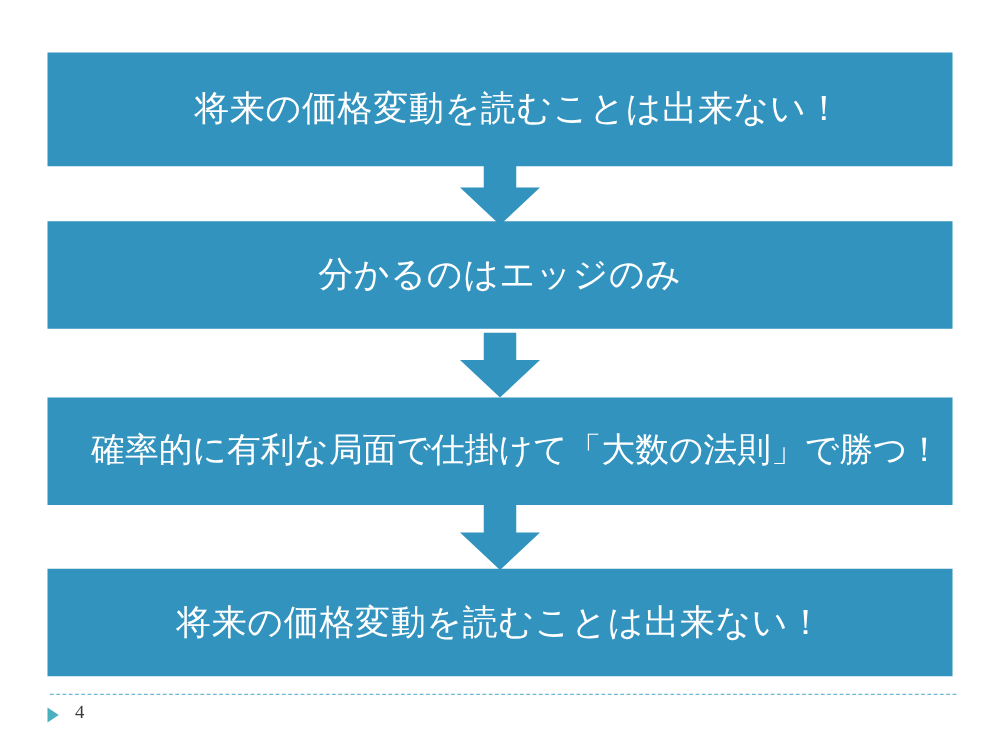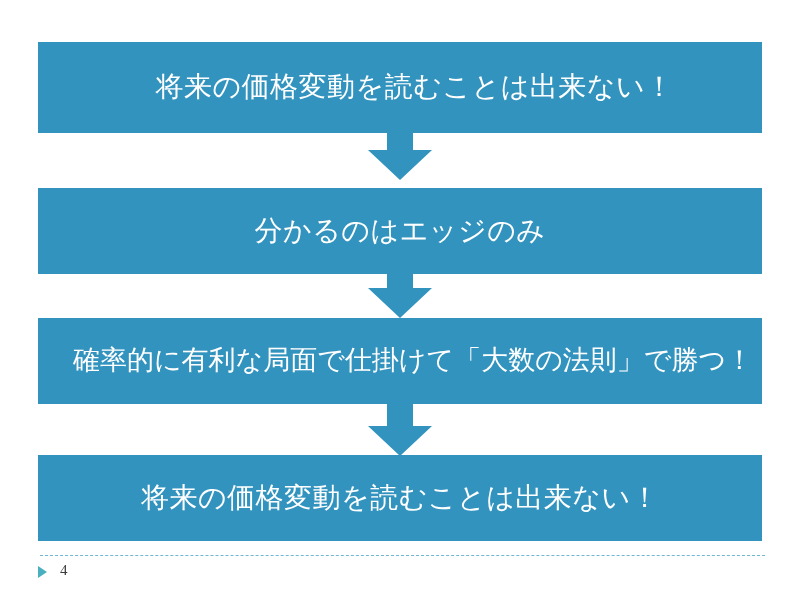--- a/index.html
+++ b/index.html
@@ -45,21 +45,21 @@
     text-align: center;
     white-space: nowrap;
     font-weight: 400;
   }
   .process-box.long .box-text {
     font-size: 27px;
     letter-spacing: 0px;
   }
 
   #box1 { top: 0px;   height: 91px; padding-left: 35px; }
-  #box2 { top: 146px; height: 86px; }
+  #box2 { top: 135px; height: 86px; }
   #box3 { top: 276px; height: 86px; padding-left: 32px; }
   #box4 { top: 413px; height: 86px; }
 
   
   .connector {
     position: absolute;
     left: 330px;   
     width: 64px;
     height: 52px;
   }

